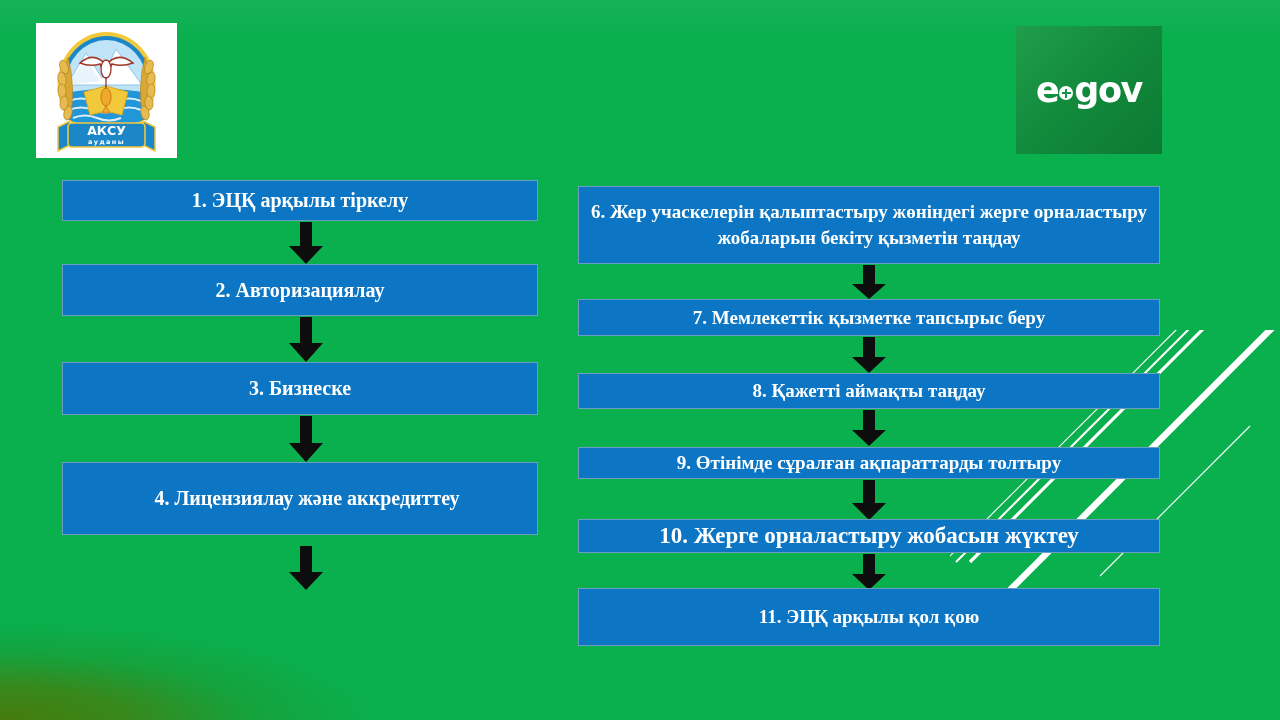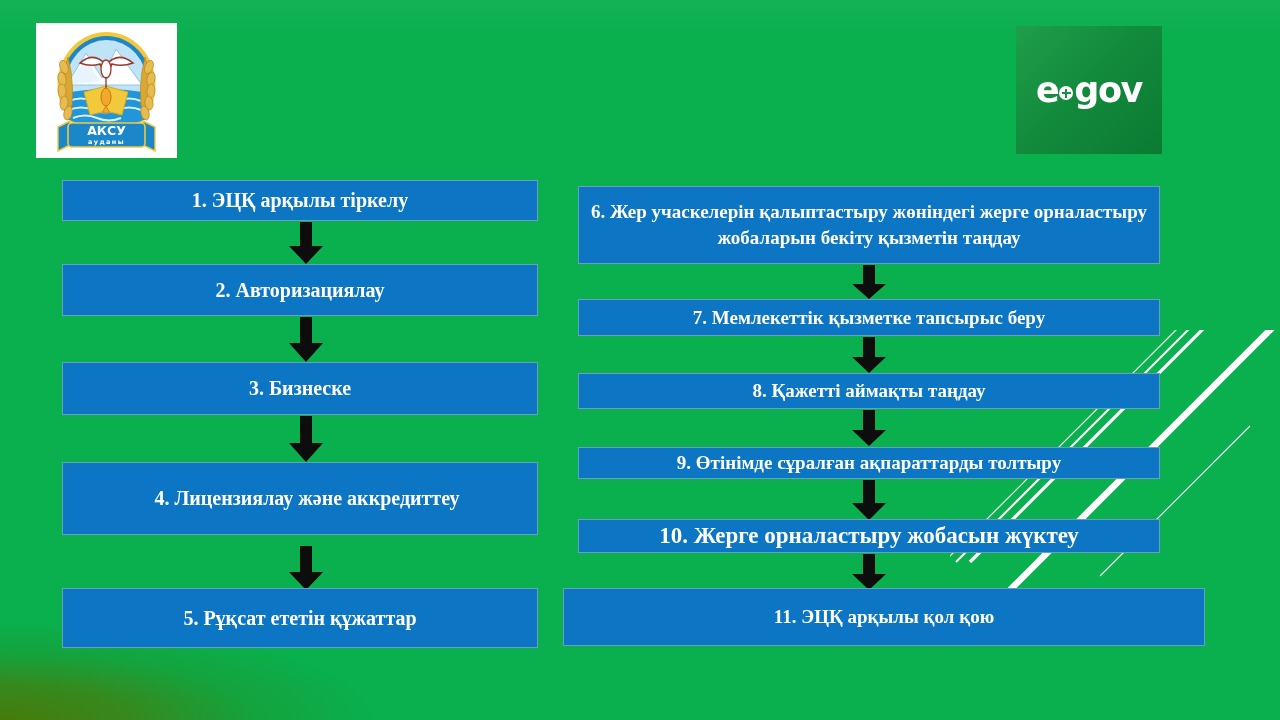--- a/index.html
+++ b/index.html
@@ -269,23 +269,20 @@
   <div class="step-box" style="left:62px; top:462px; width:476px; height:73px; font-size:20px;padding-left:24px;">
     <span>4. Лицензиялау және аккредиттеу</span>
   </div>
 
   <div class="arrow" style="left:286px; top:546px;">
     <svg width="40" height="44" viewBox="0 0 40 44">
         <path d="M14 0 H26 V26 H37 L20 44 L3 26 H14 Z" fill="#0d0d0d"></path>
       </svg>
   </div>
 
-  <div class="step-box" style="left:62px; top:588px; width:476px; height:60px; font-size:20px;">
-    <span>5. Рұқсат ететін құжаттар</span>
-  </div>
 
   <div class="step-box" style="left:578px; top:186px; width:582px; height:78px; font-size:19px; line-height:1.35;">
     <span>6. Жер учаскелерін қалыптастыру жөніндегі жерге орналастыру жобаларын бекіту қызметін таңдау</span>
   </div>
 
   <div class="arrow" style="left:849px; top:265px;">
     <svg width="40" height="34" viewBox="0 0 40 34">
         <path d="M14 0 H26 V19 H37 L20 34 L3 19 H14 Z" fill="#0d0d0d"></path>
       </svg>
   </div>
@@ -323,17 +320,17 @@
   <div class="step-box" style="left:578px; top:519px; width:582px; height:34px; font-size:23px;">
     <span>10. Жерге орналастыру жобасын жүктеу</span>
   </div>
 
   <div class="arrow" style="left:849px; top:554px;">
     <svg width="40" height="36" viewBox="0 0 40 36">
         <path d="M14 0 H26 V20 H37 L20 36 L3 20 H14 Z" fill="#0d0d0d"></path>
       </svg>
   </div>
 
-  <div class="step-box" style="left:563px; top:588px; width:642px; height:58px; font-size:19px;">
+  <div class="step-box" style="left:578px; top:588px; width:582px; height:58px; font-size:19px;">
     <span>11. ЭЦҚ арқылы қол қою</span>
   </div>
 
 </div>
 
 </body></html>

